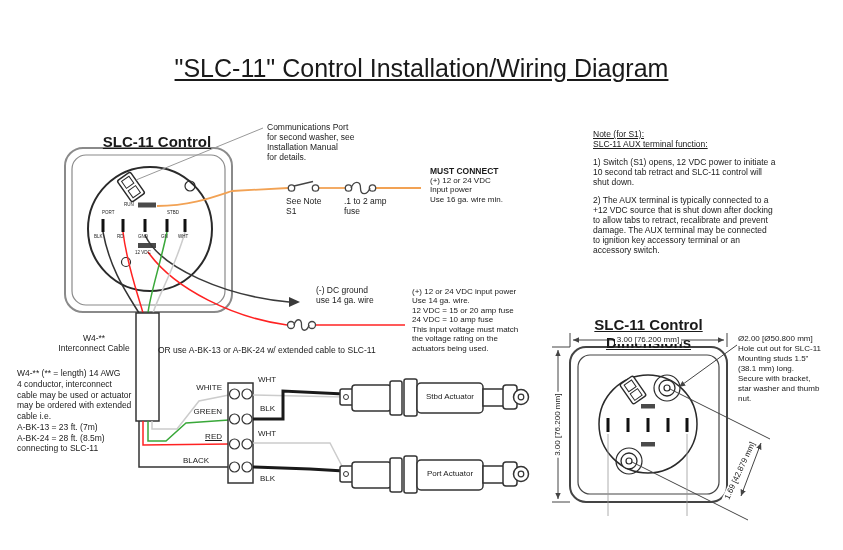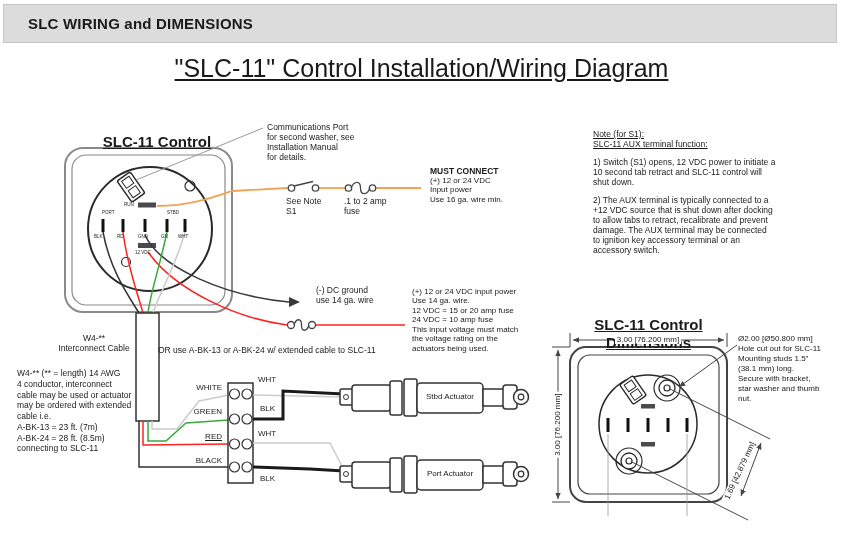--- a/index.html
+++ b/index.html
@@ -19,23 +19,20 @@
   .t11{font-size:15px;}
   .tiny{font-size:4.5px;color:#222;}
   .dimlabel{background:#fff;padding:0 2px;}
   svg{position:absolute;left:0;top:0;}
 </style>
 </head>
 <body>
 
 <div id="stage">
 
-  <div id="headerbar">
-    <div class="txt">SLC WIRING and DIMENSIONS</div>
-  </div>
 
   <div class="txt" id="pagetitle">"SLC-11" Control Installation/Wiring Diagram</div>
 
   <svg width="843" height="550" viewBox="0 0 843 550">
     <defs>
       <marker id="arr" viewBox="0 0 10 10" refX="9" refY="5" markerWidth="7" markerHeight="7" orient="auto-start-reverse">
         <path d="M0,1 L9,5 L0,9 z" fill="#444"></path>
       </marker>
     </defs>
 
@@ -249,21 +246,21 @@
 cable may be used or actuator
 may be ordered with extended
 cable i.e.
 A-BK-13 = 23 ft. (7m)
 A-BK-24 = 28 ft. (8.5m)
 connecting to SLC-11</div>
 
   <div class="txt t8 r" style="left:170px;top:383px;width:52px;">WHITE</div>
   <div class="txt t8 r" style="left:170px;top:407px;width:52px;">GREEN</div>
   <div class="txt t8 r" style="left:170px;top:432px;width:52px;text-decoration:underline;">RED</div>
-  <div class="txt t8 r" style="left:170px;top:456px;width:52px;">BLACK</div>
+  <div class="txt t8 r" style="left:170px;top:456px;width:52px;text-align:center;">BLACK</div>
   <div class="txt t8" style="left:258px;top:375px;">WHT</div>
   <div class="txt t8" style="left:260px;top:404px;">BLK</div>
   <div class="txt t8" style="left:258px;top:429px;">WHT</div>
   <div class="txt t8" style="left:260px;top:474px;">BLK</div>
 
   <div class="txt t8 c" style="left:412px;top:392px;width:76px;">Stbd Actuator</div>
   <div class="txt t8 c" style="left:412px;top:469px;width:76px;">Port Actuator</div>
 
   <div class="txt t11 b u c" style="left:570px;top:316px;width:157px;">SLC-11 Control Dimensions</div>
   <div class="txt t8 c" style="left:598px;top:335px;width:100px;"><span class="dimlabel">3.00 [76.200 mm]</span></div>

